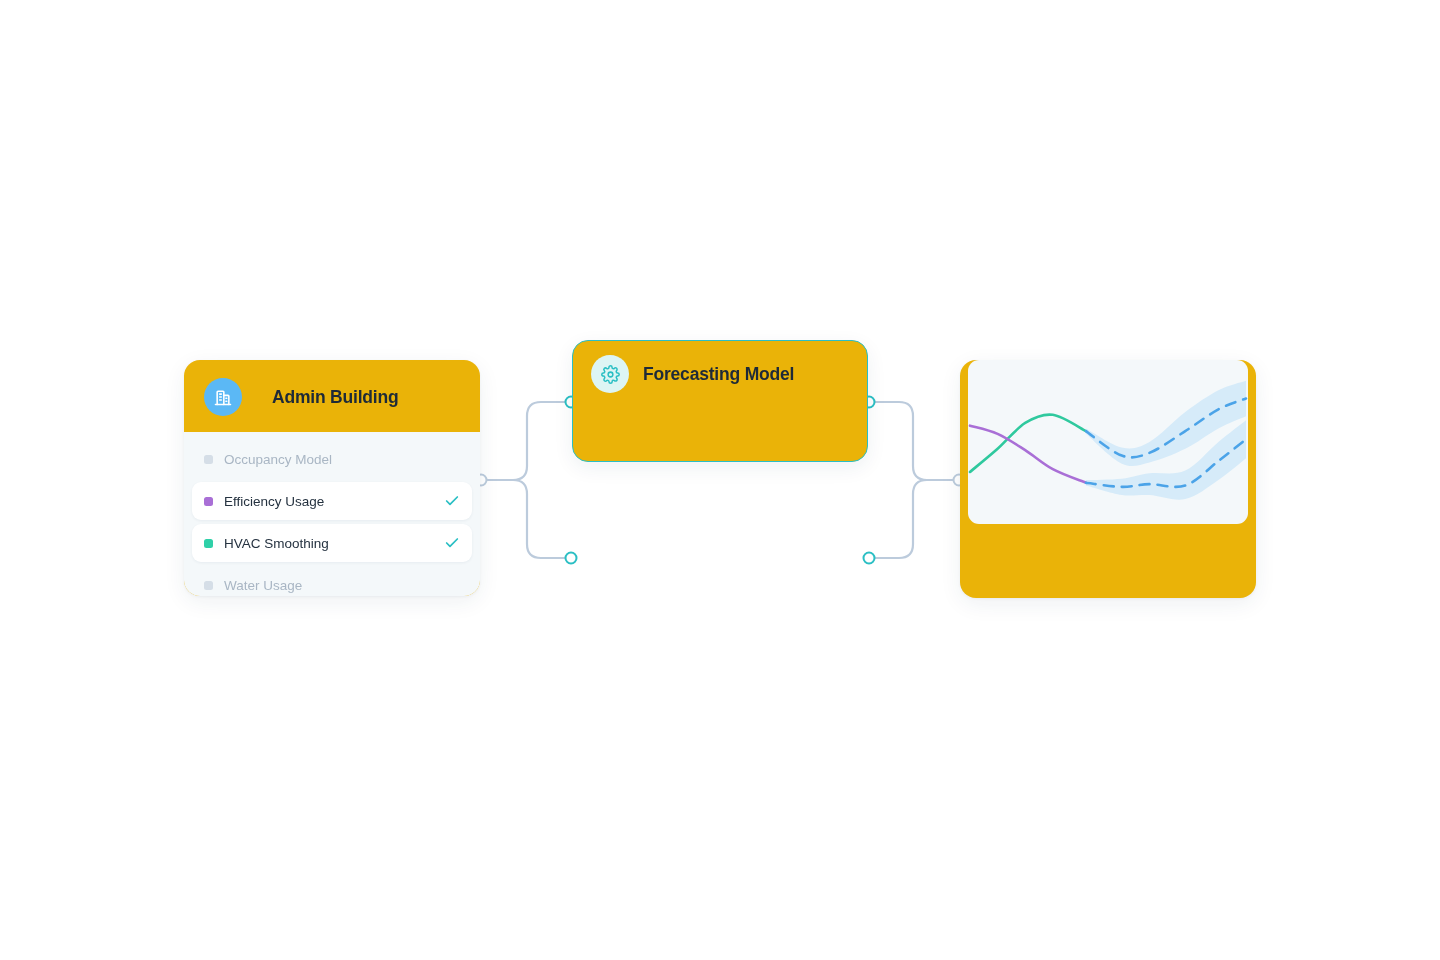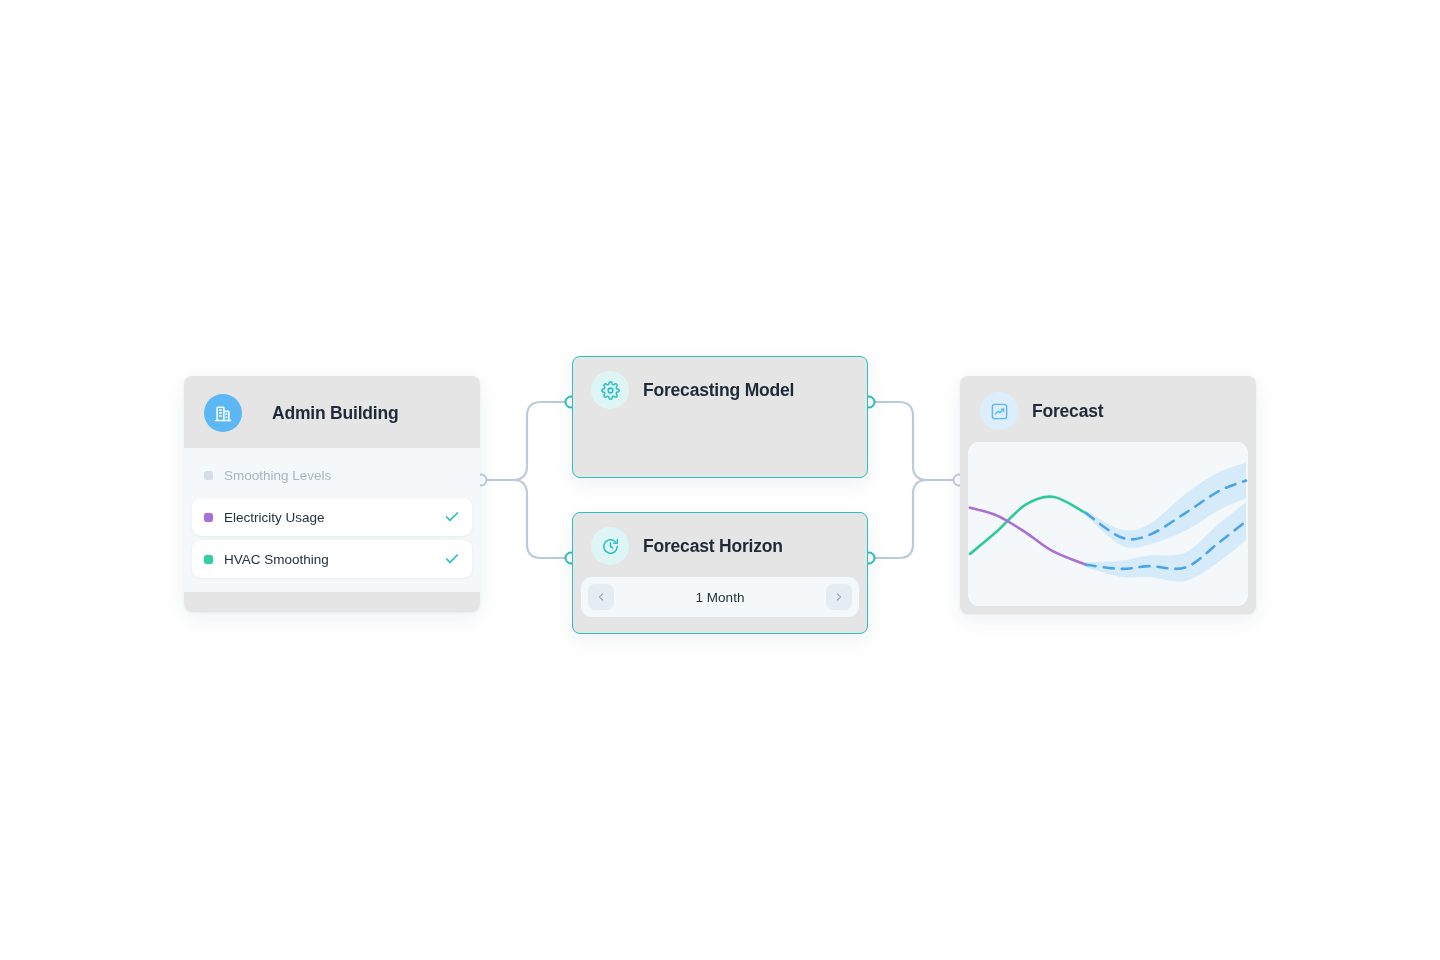--- a/index.html
+++ b/index.html
@@ -23,24 +23,23 @@
   #connectors {
     position: absolute;
     left: 0; top: 0;
     width: 1440px; height: 960px;
     pointer-events: none;
   }
 
   
   .card {
     position: absolute;
-    background: #e5e5e5;
-    border-radius: 8px;
+    background: #eab308;
+    border-radius: 16px;
     box-sizing: border-box;
-    margin-top: 16px;
   }
 
   .card-plain {
     box-shadow: 0 6px 22px rgba(24, 50, 80, 0.07), 0 1px 3px rgba(24,50,80,0.05);
   }
 
   .card-active {
     border: 1.6px solid #2BBFC4;
     box-shadow: 0 6px 20px rgba(24, 50, 80, 0.07);
   }
@@ -232,93 +231,61 @@
           <path d="M13 10h5a1 1 0 0 1 1 1v10"></path>
           <path d="M8 8.5h2M8 12h2M8 15.5h2M15.5 13.5h1M15.5 17h1"></path>
         </svg>
       </div>
       <div class="card-title">Admin Building</div>
     </div>
 
     <div class="metric-list">
       <div class="metric-row muted">
         <span class="metric-dot" style="background:#D5DEE7"></span>
-        <span class="metric-label">Smoothing Levels</span>
+        <span class="metric-label">Occupancy Model</span>
       </div>
 
       <div class="metric-row selected">
         <span class="metric-dot" style="background:#A96FD6"></span>
-        <span class="metric-label">Electricity Usage</span>
+        <span class="metric-label">Efficiency Usage</span>
         <svg class="metric-check" viewBox="0 0 24 24" fill="none" stroke="#2BBFC4" stroke-width="2.6" stroke-linecap="round" stroke-linejoin="round">
             <path d="M20 6 9 17l-5-5"></path>
           </svg>
       </div>
 
       <div class="metric-row selected">
         <span class="metric-dot" style="background:#2FD0A8"></span>
         <span class="metric-label">HVAC Smoothing</span>
         <svg class="metric-check" viewBox="0 0 24 24" fill="none" stroke="#2BBFC4" stroke-width="2.6" stroke-linecap="round" stroke-linejoin="round">
             <path d="M20 6 9 17l-5-5"></path>
           </svg>
       </div>
 
+      <div class="metric-row muted" style="margin-bottom:0">
+        <span class="metric-dot" style="background:#D5DEE7"></span>
+        <span class="metric-label">Water Usage</span>
+      </div>
     </div>
   </div>
 
   <div class="card card-active" id="model-card">
     <div class="config-header">
       <div class="avatar avatar-teal">
         <svg width="19" height="19" viewBox="0 0 24 24" fill="none" stroke="#2BBFC4" stroke-width="1.9" stroke-linecap="round" stroke-linejoin="round">
           <circle cx="12" cy="12" r="3"></circle>
           <path d="M19.4 15a1.65 1.65 0 0 0 .33 1.82l.06.06a2 2 0 1 1-2.83 2.83l-.06-.06a1.65 1.65 0 0 0-1.82-.33 1.65 1.65 0 0 0-1 1.51V21a2 2 0 1 1-4 0v-.09A1.65 1.65 0 0 0 9 19.4a1.65 1.65 0 0 0-1.82.33l-.06.06a2 2 0 1 1-2.83-2.83l.06-.06A1.65 1.65 0 0 0 4.6 15a1.65 1.65 0 0 0-1.51-1H3a2 2 0 1 1 0-4h.09A1.65 1.65 0 0 0 4.6 9a1.65 1.65 0 0 0-.33-1.82l-.06-.06a2 2 0 1 1 2.83-2.83l.06.06A1.65 1.65 0 0 0 9 4.6a1.65 1.65 0 0 0 1-1.51V3a2 2 0 1 1 4 0v.09a1.65 1.65 0 0 0 1 1.51 1.65 1.65 0 0 0 1.82-.33l.06-.06a2 2 0 1 1 2.83 2.83l-.06.06A1.65 1.65 0 0 0 19.4 9a1.65 1.65 0 0 0 1.51 1H21a2 2 0 1 1 0 4h-.09a1.65 1.65 0 0 0-1.51 1z"></path>
         </svg>
       </div>
       <div class="card-title">Forecasting Model</div>
     </div>
 
   </div>
 
-  <div class="card card-active" id="horizon-card">
-    <div class="config-header">
-      <div class="avatar avatar-teal">
-        <svg width="19" height="19" viewBox="0 0 24 24" fill="none" stroke="#2BBFC4" stroke-width="1.9" stroke-linecap="round" stroke-linejoin="round">
-          <path d="M20.5 12a8.5 8.5 0 1 1-2.6-6.1"></path>
-          <path d="M20.6 3.4v4.4h-4.4"></path>
-          <path d="M12 7.4V12l3 1.8"></path>
-        </svg>
-      </div>
-      <div class="card-title">Forecast Horizon</div>
-    </div>
-
-    <div class="stepper">
-      <button class="step-btn" aria-label="Shorter horizon">
-        <svg width="12" height="12" viewBox="0 0 24 24" fill="none" stroke="#9BAAB9" stroke-width="2.4" stroke-linecap="round" stroke-linejoin="round">
-            <path d="m15 18-6-6 6-6"></path>
-          </svg>
-      </button>
-      <div class="step-value">1 Month</div>
-      <button class="step-btn" aria-label="Longer horizon">
-        <svg width="12" height="12" viewBox="0 0 24 24" fill="none" stroke="#9BAAB9" stroke-width="2.4" stroke-linecap="round" stroke-linejoin="round">
-            <path d="m9 18 6-6-6-6"></path>
-          </svg>
-      </button>
-    </div>
-  </div>
 
   <div class="card card-plain" id="forecast-card">
-    <div class="forecast-header">
-      <div class="avatar avatar-pale">
-        <svg width="19" height="19" viewBox="0 0 24 24" fill="none" stroke="#5BB8F5" stroke-width="1.8" stroke-linecap="round" stroke-linejoin="round">
-          <rect x="3" y="3" width="18" height="18" rx="3"></rect>
-          <path d="M7 15l3.2-3.4 2.3 2.1L17 9"></path>
-          <path d="M17 9h-2.6M17 9v2.6"></path>
-        </svg>
-      </div>
-      <div class="card-title">Forecast</div>
-    </div>
 
     <div class="plot-area">
       <svg id="forecast-svg" width="280" height="164" viewBox="0 0 280 164">
           <path d="M 117.92 68.40 C 123.90 71.57, 143.22 85.17, 153.80 87.44 C 164.38 89.71, 170.82 87.89, 181.40 82.00 C 191.98 76.11, 205.78 60.69, 217.28 52.08 C 228.78 43.47, 240.28 35.53, 250.40 30.32 C 260.52 25.11, 273.40 22.39, 278.00 20.80 L 278.00 56.16C 273.40 58.20, 260.52 62.96, 250.40 68.40 C 240.28 73.84, 228.78 83.13, 217.28 88.80 C 205.78 94.47, 191.98 99.91, 181.40 102.40 C 170.82 104.89, 164.38 108.52, 153.80 103.76 C 143.22 99.00, 123.90 78.83, 117.92 73.84 Z" fill="#D6EBF9" stroke="none"></path>
           <path d="M 117.92 120.08 C 123.90 119.85, 143.22 119.85, 153.80 118.72 C 164.38 117.59, 170.82 114.64, 181.40 113.28 C 191.98 111.92, 205.78 115.77, 217.28 110.56 C 228.78 105.35, 240.28 90.39, 250.40 82.00 C 260.52 73.61, 273.40 63.87, 278.00 60.24 L 278.00 98.32C 273.40 101.95, 260.52 113.28, 250.40 120.08 C 240.28 126.88, 228.78 136.63, 217.28 139.12 C 205.78 141.61, 191.98 135.72, 181.40 135.04 C 170.82 134.36, 164.38 136.63, 153.80 135.04 C 143.22 133.45, 123.90 127.11, 117.92 125.52 Z" fill="#D6EBF9" stroke="none"></path>
           <path d="M 2.00 111.92 C 6.60 108.07, 20.40 96.96, 29.60 88.80 C 38.80 80.64, 48.00 68.63, 57.20 62.96 C 66.40 57.29, 74.68 53.44, 84.80 54.80 C 94.92 56.16, 112.40 68.40, 117.92 71.12" fill="none" stroke="#2FC99E" stroke-width="2.6" stroke-linecap="round"></path>
           <path d="M 2.00 65.68 C 6.60 67.04, 20.40 69.76, 29.60 73.84 C 38.80 77.92, 48.00 84.27, 57.20 90.16 C 66.40 96.05, 74.68 103.76, 84.80 109.20 C 94.92 114.64, 112.40 120.53, 117.92 122.80" fill="none" stroke="#A96FD6" stroke-width="2.6" stroke-linecap="round"></path>
           <path d="M 117.92 71.12 C 123.90 75.20, 143.22 91.97, 153.80 95.60 C 164.38 99.23, 170.82 96.96, 181.40 92.88 C 191.98 88.80, 205.78 78.37, 217.28 71.12 C 228.78 63.87, 240.28 54.80, 250.40 49.36 C 260.52 43.92, 273.40 40.29, 278.00 38.48" fill="none" stroke="#4BA3E8" stroke-width="2.6" stroke-linecap="round" stroke-dasharray="10 8"></path>
           <path d="M 117.92 122.80 C 123.90 123.48, 143.22 126.65, 153.80 126.88 C 164.38 127.11, 170.82 124.39, 181.40 124.16 C 191.98 123.93, 205.78 129.37, 217.28 125.52 C 228.78 121.67, 240.28 108.75, 250.40 101.04 C 260.52 93.33, 273.40 82.91, 278.00 79.28" fill="none" stroke="#4BA3E8" stroke-width="2.6" stroke-linecap="round" stroke-dasharray="10 8"></path>
         </svg>

